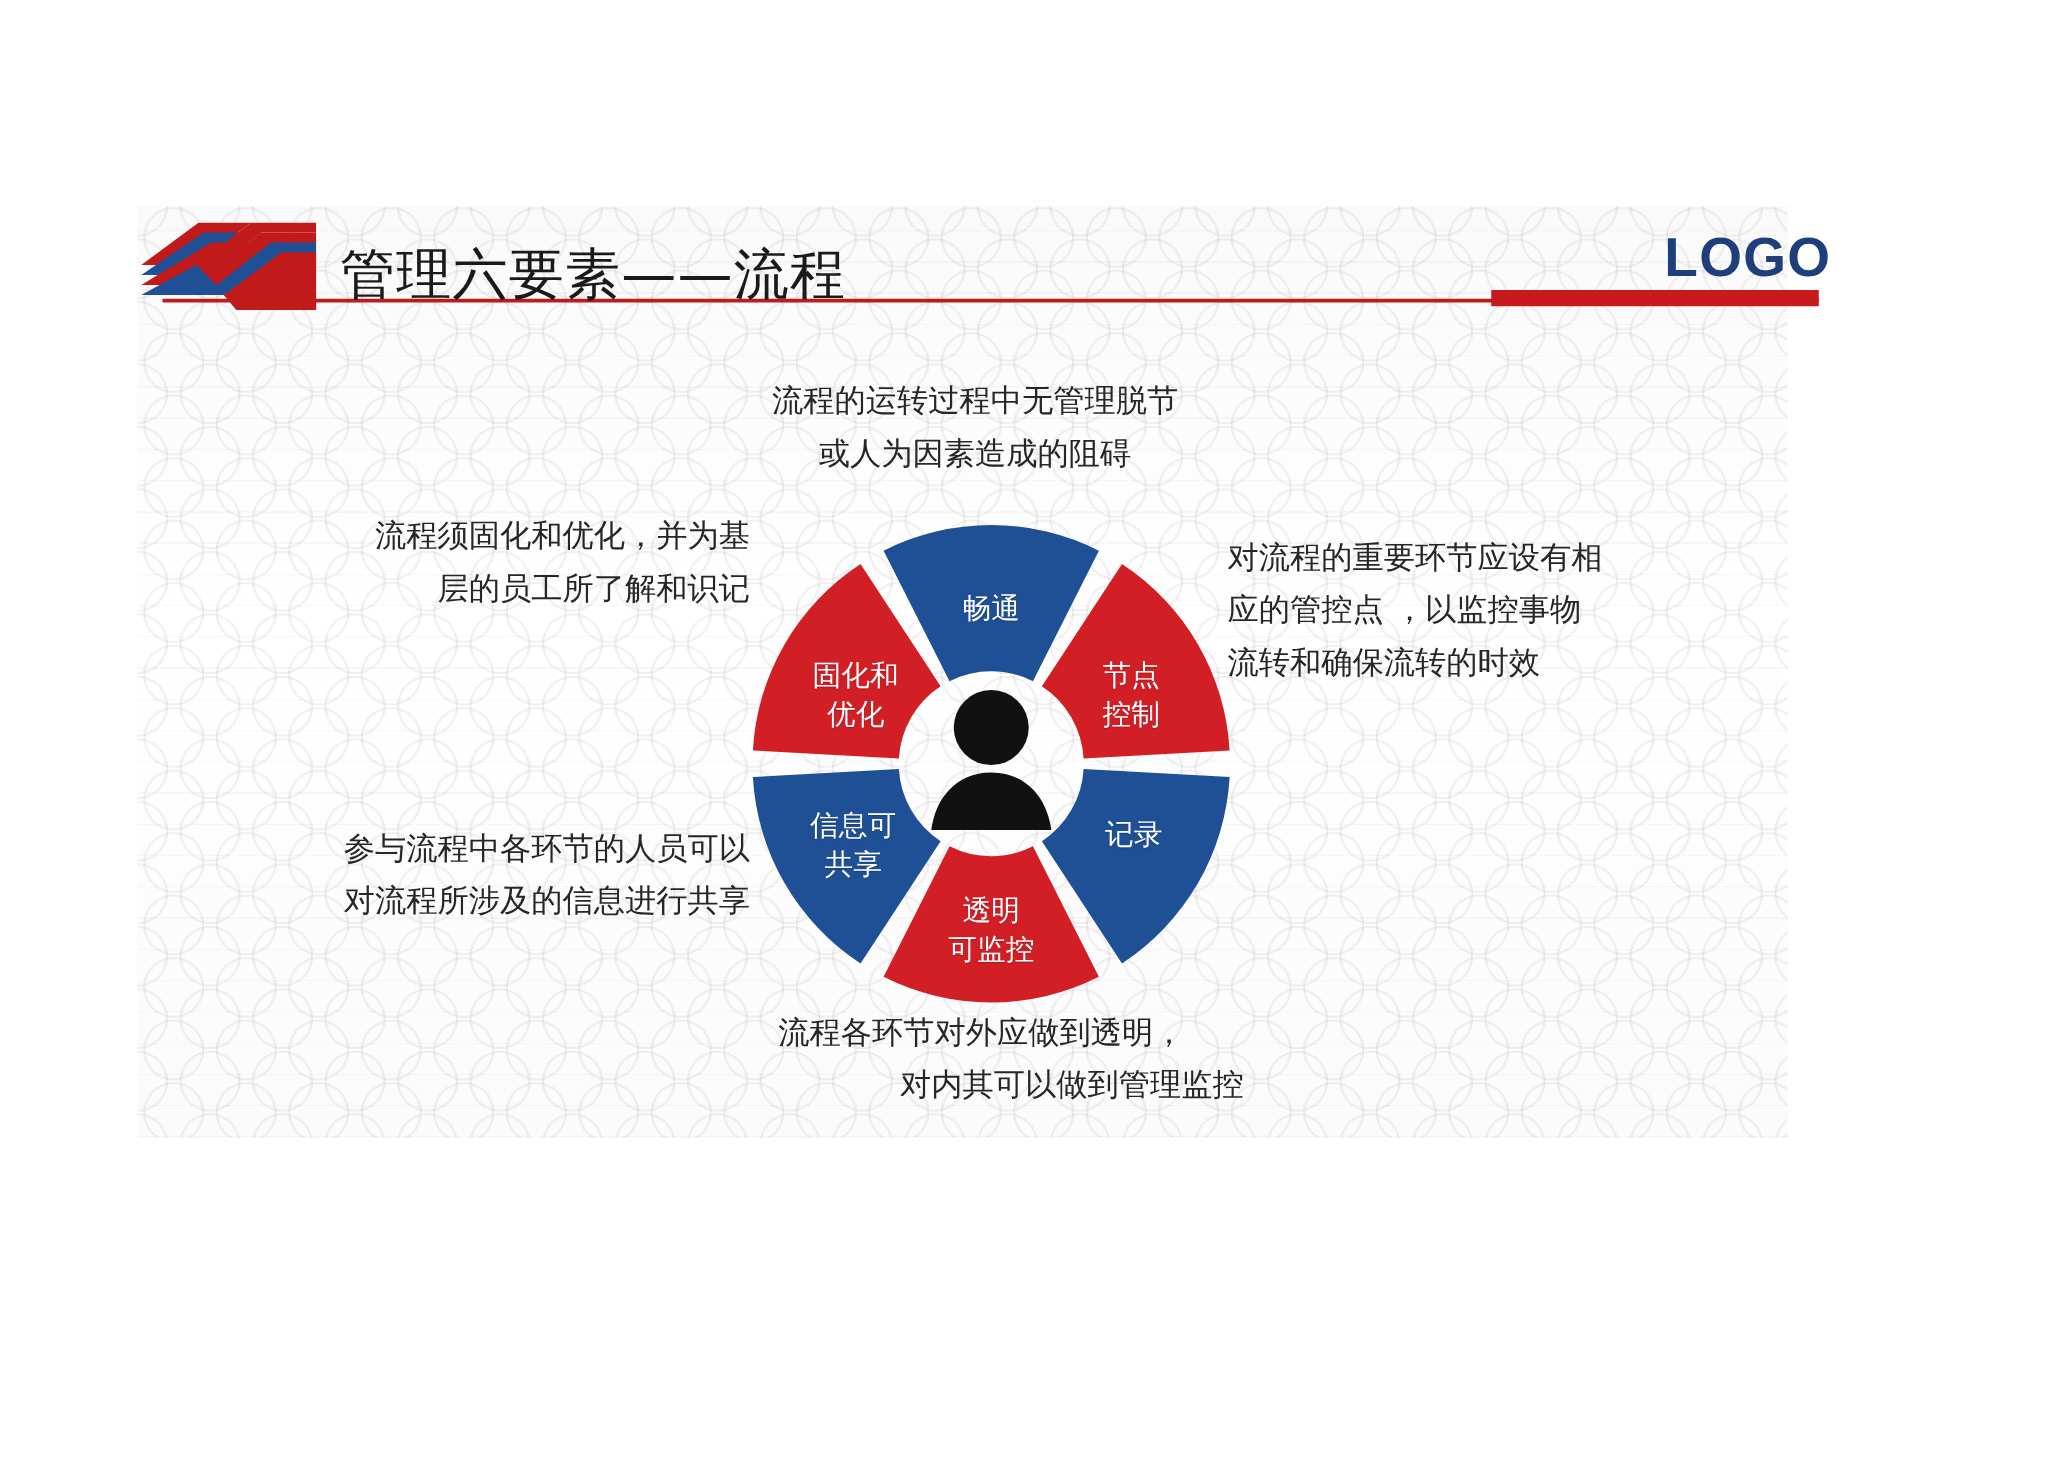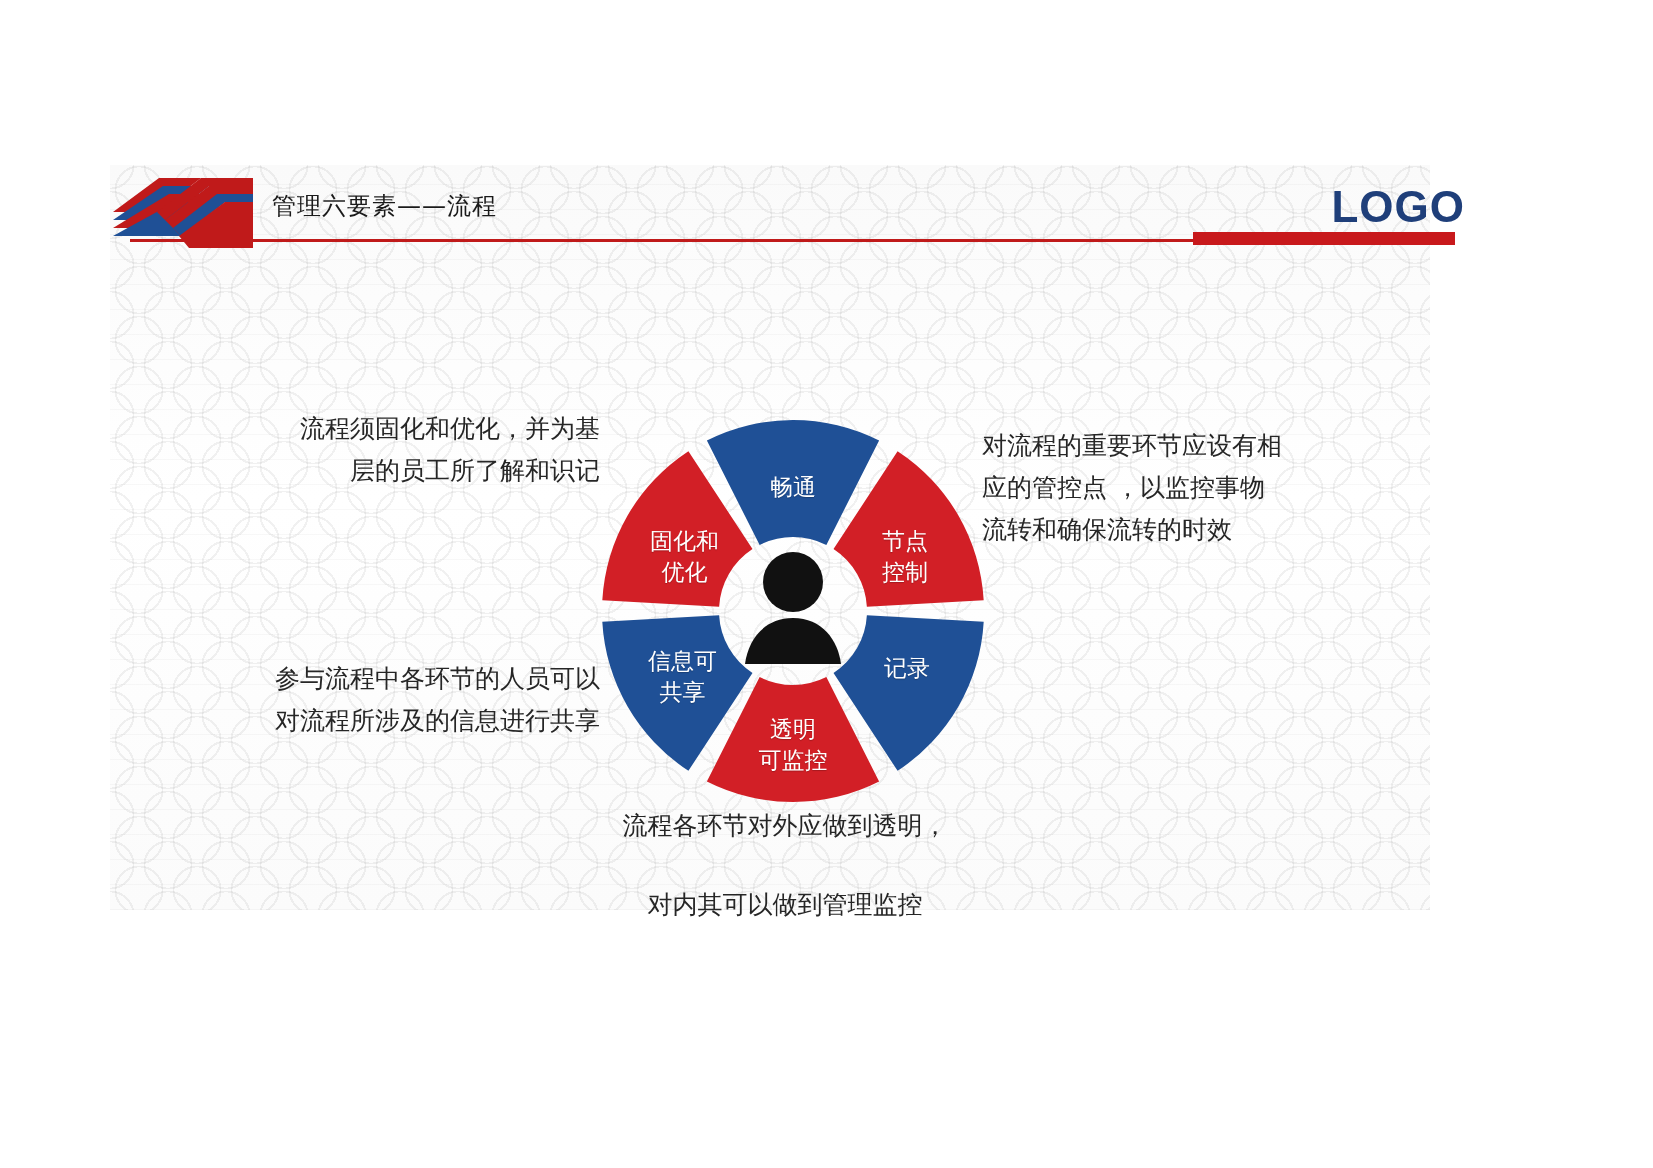--- a/index.html
+++ b/index.html
@@ -79,21 +79,21 @@
     top: 178px;
     width: 140px;
     height: 70px;
     z-index: 9;
   }
 
   .page-title {
     position: absolute;
     left: 272px;
     top: 190px;
-    font-size: 24px;
+    font-size: 44px;
     color: #1a1a1a;
     letter-spacing: 1px;
     white-space: nowrap;
     z-index: 9;
     font-family: "DejaVu Sans", "Liberation Sans", sans-serif;
   }
 
   .logo {
     position: absolute;
     right: 188px;
@@ -117,21 +117,21 @@
   }
   .caption div { white-space: nowrap; }
 
   .cap-top    { left: 565px; top: 300px;  width: 430px; text-align: center; }
   .cap-left-1 { left: 230px; top: 408px;  width: 370px; text-align: right; }
   .cap-left-2 { left: 210px; top: 658px;  width: 390px; text-align: right; }
   .cap-right-1{ left: 982px; top: 425px;  width: 390px; text-align: left; }
   .cap-right-2{ left: 982px; top: 655px;  width: 390px; text-align: left; }
   .cap-bottom { left: 575px; top: 805px;  width: 420px; text-align: center; }
   .cap-bottom div:nth-child(1) { text-align: center; }
-  .cap-bottom div:nth-child(2) { text-align: center; margin-top: 37px; }
+  .cap-bottom div:nth-child(2) { text-align: right; }
 
   
   .wheel-wrap {
     position: absolute;
     left: 600px;
     top: 418px;
     width: 386px;
     height: 386px;
     z-index: 5;
   }
@@ -185,20 +185,24 @@
       <polygon points="44,34 88,0 140,0 140,8 96,8 52,42" fill="#c01a1a"></polygon>
       <polygon points="52,42 96,8 140,8 140,70 128,70 112,24 68,58" fill="#c01a1a"></polygon>
       <polygon points="60,50 104,16 140,16 140,24 112,24 68,58" fill="#1f5096"></polygon>
       <polygon points="66,58 112,24 140,24 140,70 76,70" fill="#c01a1a"></polygon>
     </svg>
   </div>
 
   <div class="page-title">管理六要素——流程</div>
   <div class="logo">LOGO</div>
 
+  <div class="caption cap-top">
+    <div>流程的运转过程中无管理脱节</div>
+    <div>或人为因素造成的阻碍</div>
+  </div>
 
   <div class="caption cap-left-1">
     <div>流程须固化和优化，并为基</div>
     <div>层的员工所了解和识记</div>
   </div>
 
   <div class="caption cap-right-1">
     <div>对流程的重要环节应设有相</div>
     <div>应的管控点 ，以监控事物</div>
     <div>流转和确保流转的时效</div>

